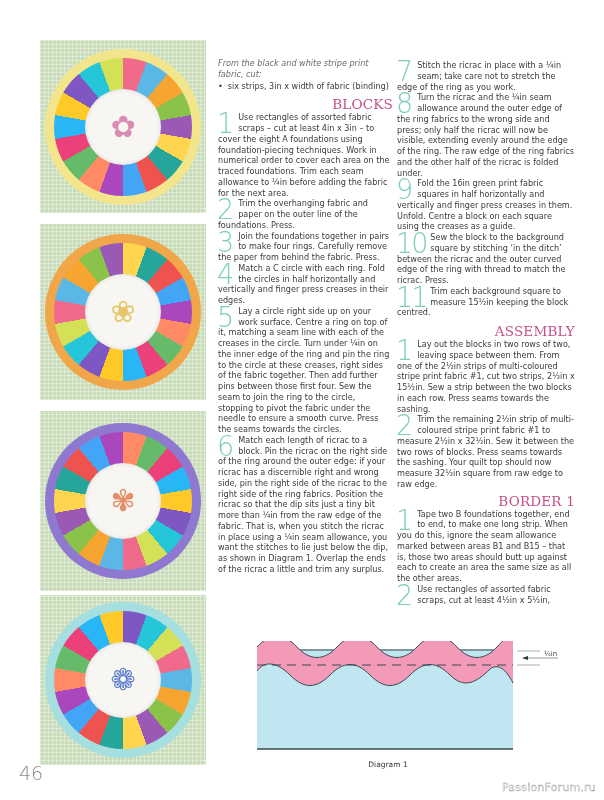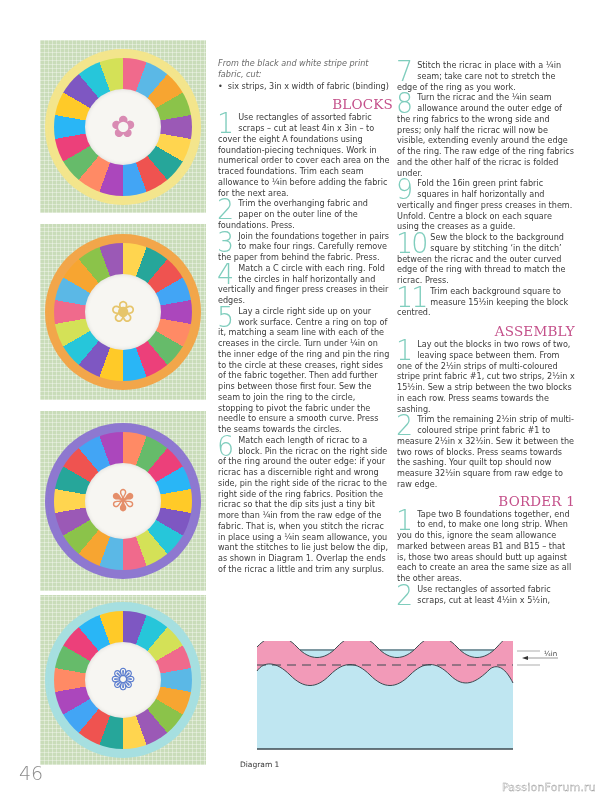--- a/index.html
+++ b/index.html
@@ -52,21 +52,21 @@
   .step { position: relative; }
   .step .num {
     float: left; font-family: "DejaVu Sans", sans-serif; font-weight: 300;
     color: #7fcdbd; font-size: 27px; line-height: 20px; height: 20px;
     margin: 1px 4px 0 -1px; transform: scaleY(1.08);
   }
   .step .num.two { letter-spacing: -2px; }
 
   
   .diagram { position: absolute; left: 240px; top: 641px; width: 340px; height: 140px; }
-  .diagram-caption { position: absolute; left: 0; width: 272px; top: 119px; text-align: left; font-size: 7.5px; color: #333; }
+  .diagram-caption { position: absolute; left: 12px; width: 272px; top: 119px; text-align: center; font-size: 7.5px; color: #333; }
 
   
   .page-num { position: absolute; left: 19px; top: 762px; font-size: 19px; color: #8c8c8c; font-weight: 300; }
   .watermark { position: absolute; right: 8px; top: 781px; font-size: 11px; color: #c2c2c2; letter-spacing: 0.2px;
     -webkit-text-stroke: 0.4px #9a9a9a; color: #fff; }
 </style>
 </head>
 <body>
 
 <div class="photo" style="top:40px;height:173px;" title="Dresden plate block with rose embroidery and yellow ricrac">

